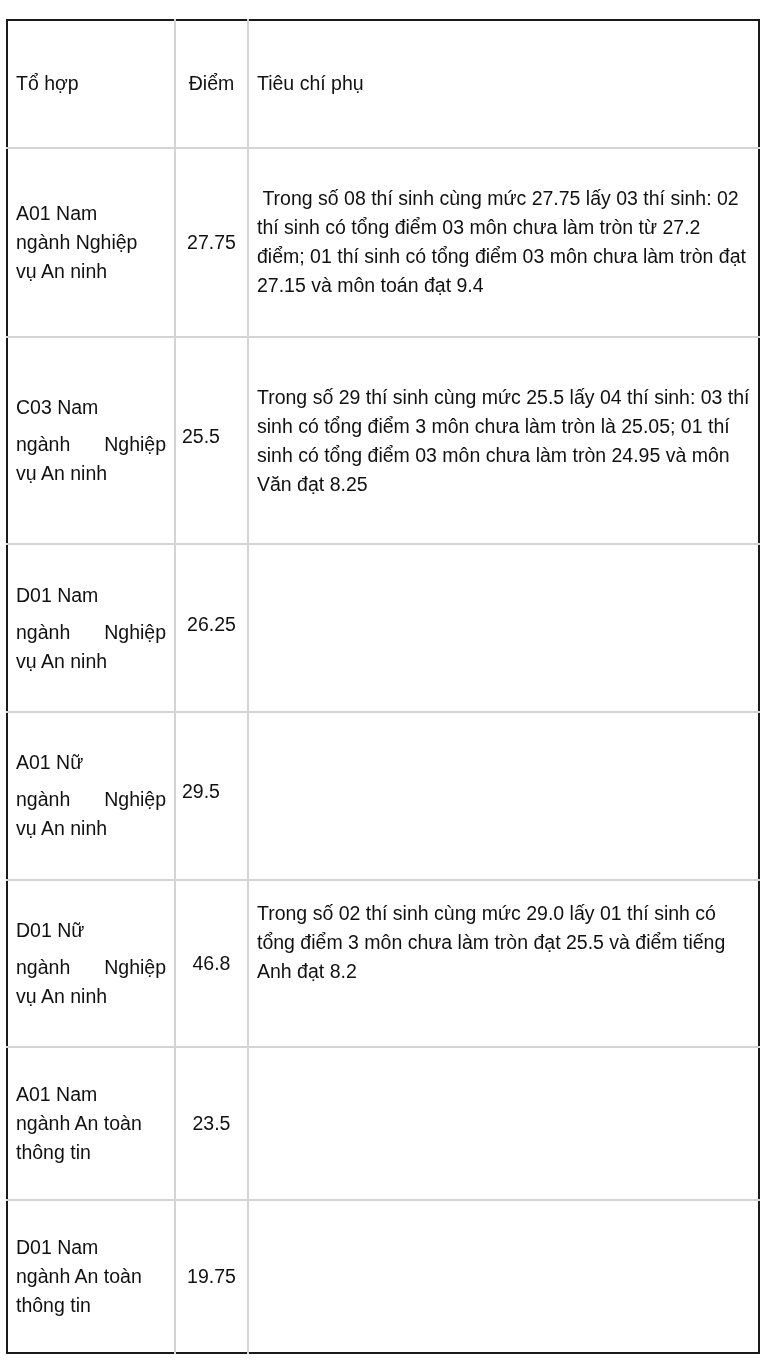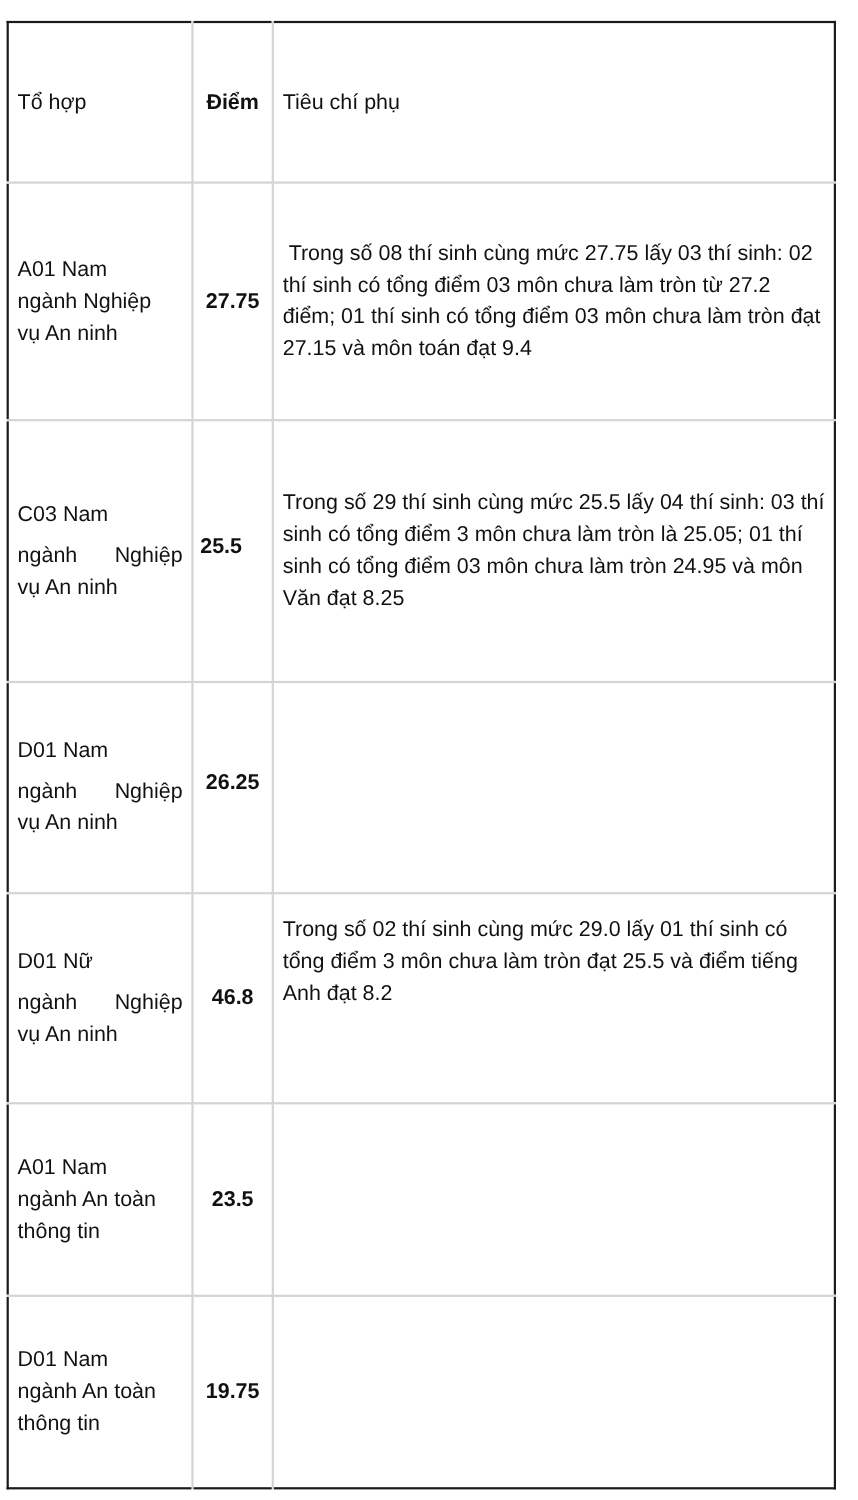--- a/index.html
+++ b/index.html
@@ -12,21 +12,21 @@
     }
     .tbl td {
       border: 2px solid #d4d4d4; box-sizing: border-box; vertical-align: middle;
       font-size: 19.5px; line-height: 29px; padding: 0 8px; color: #111;
     }
     .tbl tr:first-child td { border-top: none; }
     .tbl tr td:first-child { border-left: none; }
     .tbl tr td:last-child { border-right: none; }
     .tbl tr:last-child td { border-bottom: none; }
     .c1 { width: 168px; border-radius: 11px; }
-    .c2 { width: 73px; text-align: center; padding: 0 4px !important; font-weight: bold; }
+    .c2 { width: 73px; text-align: center; padding: 0 4px !important; }
     .c3 { padding: 0 8px 0 8px !important; }
     .name-spaced .l1 { display: block; margin-bottom: 8px; }
     .name-spaced .l2 { display: block; text-align: justify; text-align-last: justify; }
     .name-spaced .l3 { display: block; }
     .name-plain span { display: block; }
     .score-left { text-align: left !important; padding-left: 6px !important; }
     .score-up { position: relative; top: -4px; }
   </style>
 </head>
 <body>
@@ -67,20 +67,29 @@
   <tr style="height:135px;">
     <td class="c1 name-spaced">
       <span class="l1">D01 Nam</span>
       <span class="l2">ngành Nghiệp</span>
       <span class="l3">vụ An ninh</span>
     </td>
     <td class="c2"><span class="score-up">26.25</span></td>
     <td class="c3"></td>
   </tr>
 
+  <tr style="height:135px;">
+    <td class="c1 name-spaced">
+      <span class="l1">A01 Nữ</span>
+      <span class="l2">ngành Nghiệp</span>
+      <span class="l3">vụ An ninh</span>
+    </td>
+    <td class="c2 score-left"><span class="score-up">29.5</span></td>
+    <td class="c3"></td>
+  </tr>
 
 
   <tr style="height:135px;">
     <td class="c1 name-spaced">
       <span class="l1">D01 Nữ</span>
       <span class="l2">ngành Nghiệp</span>
       <span class="l3">vụ An ninh</span>
     </td>
     <td class="c2"><span>46.8</span></td>
     <td class="c3" style="vertical-align:top;padding-top:18px !important;border-radius:18px;">Trong số 02 thí sinh cùng mức 29.0 lấy 01 thí sinh có tổng điểm 3 môn chưa làm tròn đạt 25.5 và điểm tiếng Anh đạt 8.2</td>

